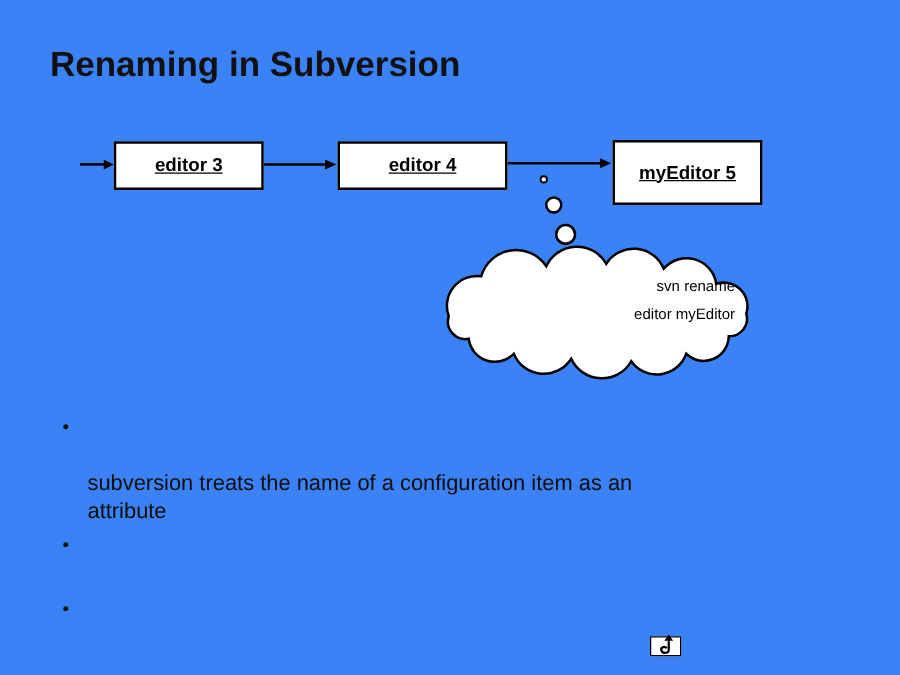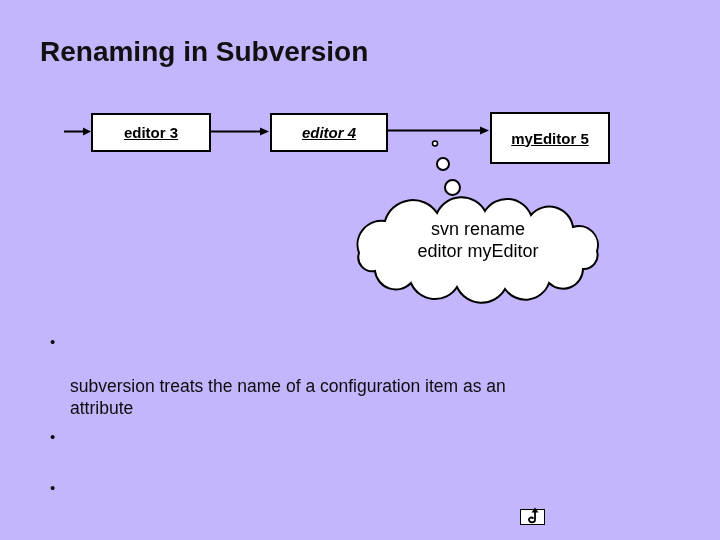--- a/index.html
+++ b/index.html
@@ -4,21 +4,21 @@
 <style>
   * { margin: 0; padding: 0; box-sizing: border-box; }
   html, body { width: 720px; height: 540px; }
   body {
     background: #ffffff;
     font-family: "Liberation Sans", sans-serif;
     color: #000000;
     position: relative;
     overflow: hidden;
   }
-  .slide { position: absolute; inset: 0; width: 720px; height: 540px; background: #c4b5fd; }
+  .slide { position: absolute; inset: 0; width: 720px; height: 540px; background: #3b82f6; }
 
   .slide-title {
     position: absolute;
     left: 40px; top: 36px;
     font-size: 28px;
     font-weight: bold;
     letter-spacing: 0px;
     color: #111111;
     white-space: nowrap;
   }
@@ -39,29 +39,29 @@
     align-items: center;
     justify-content: center;
   }
   .version-box .box-label {
     font-size: 15px;
     font-weight: bold;
     text-decoration: underline;
     white-space: nowrap;
   }
   #box-editor3 { left: 91px;  top: 113px; align-items: center; }
-  #box-editor4 { left: 270px; top: 113px; width: 118px; font-style: italic; }
+  #box-editor4 { left: 270px; top: 113px; width: 136px; }
   #box-myeditor5 { left: 490px; top: 112px; height: 52px; }
 
   .cloud-text {
     position: absolute;
     left: 368px; top: 218px;
     width: 220px;
-    text-align: center;
-    font-size: 18px;
+    text-align: right;
+    font-size: 12px;
     line-height: 22px;
     white-space: pre-line;
   }
 
   .bullet-list {
     position: absolute;
     left: 48px; top: 331px;
     width: 600px;
     list-style: none;
   }

